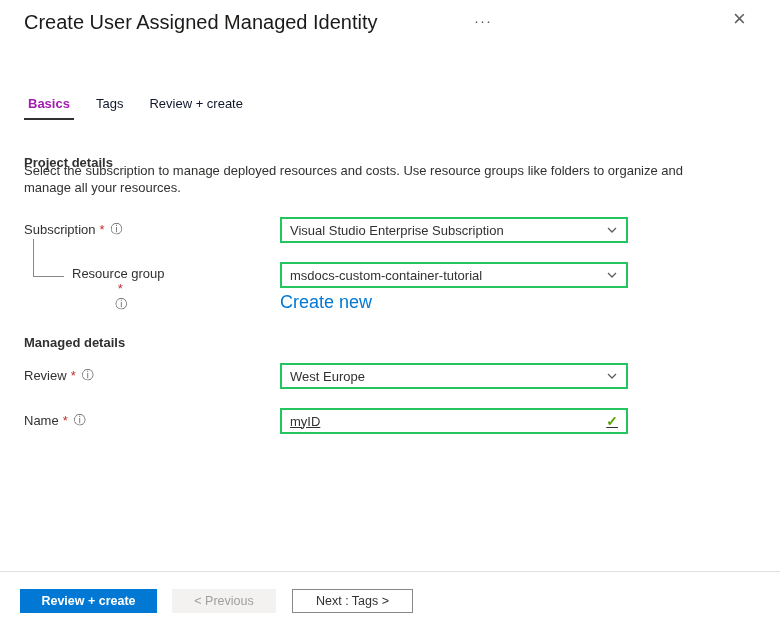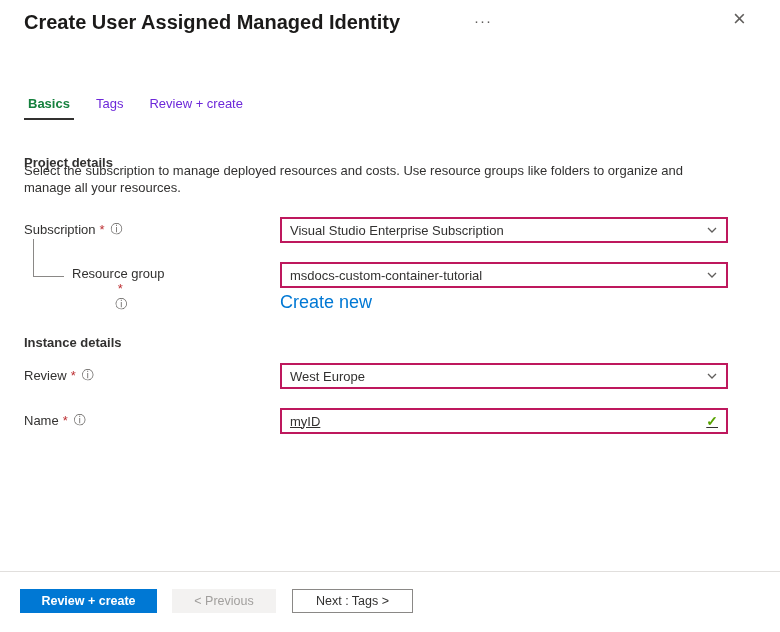--- a/index.html
+++ b/index.html
@@ -1,35 +1,35 @@
 <!DOCTYPE html>
 <html><head>
 <meta charset="utf-8">
 <style>
   * { margin:0; padding:0; box-sizing:border-box; }
   html,body { background:#ffffff; }
   body { font-family:"Liberation Sans", sans-serif; }
   .page { position:relative; width:780px; height:632px; background:#fff; overflow:hidden; }
 
-  .title { position:absolute; left:24px; top:11px; font-size:20px; font-weight:700; color:#1b1a19; }
+  .title { position:absolute; left:24px; top:11px; font-size:20px; font-weight:400; color:#1b1a19; }
   .more-icon { position:absolute; left:474px; top:12px; font-size:15px; color:#605e5c; cursor:pointer; letter-spacing:1px; }
   .close-btn { position:absolute; left:733px; top:8px; font-size:22px; color:#605e5c; background:none; border:none; cursor:pointer; line-height:1; font-family:inherit; }
 
   .tabs { position:absolute; left:24px; top:90px; display:flex; }
-  .tab { font-size:13px; color:#6d28d9; padding:6px 4px 7px 4px; margin-right:18px; cursor:pointer; border-bottom:2px solid transparent; }
-  .tab.active { color:#15803d; font-weight:700; border-bottom-color:#323130; }
+  .tab { font-size:13px; color:#0f172a; padding:6px 4px 7px 4px; margin-right:18px; cursor:pointer; border-bottom:2px solid transparent; }
+  .tab.active { color:#a21caf; font-weight:700; border-bottom-color:#323130; }
 
   .section-heading { position:absolute; left:24px; font-size:13px; font-weight:700; color:#323130; }
   .desc { position:absolute; left:24px; top:162px; width:668px; font-size:13px; color:#323130; line-height:17px; }
 
   .field-label { position:absolute; font-size:13px; color:#323130; display:flex; align-items:center; white-space:nowrap; }
   .req { color:#bc2f32; margin-left:4px; }
   .info-icon { color:#605e5c; font-size:12px; margin-left:6px; cursor:default; }
 
-  .control { position:absolute; left:280px; width:448px; height:26px; border:2px solid #be185d; background:#fff;
+  .control { position:absolute; left:280px; width:348px; height:26px; border:2px solid #22c55e; background:#fff;
              display:flex; align-items:center; justify-content:space-between; padding:0 8px; font-size:13px; color:#323130; cursor:pointer; }
   .control .value { overflow:hidden; text-overflow:ellipsis; white-space:nowrap; }
   .chevron-icon { display:flex; align-items:center; }
   .control-input { border:none; outline:none; flex:1; font:inherit; color:inherit; background:transparent; height:100%; }
   .check-icon { color:#57a300; font-size:14px; font-weight:700; }
 
   .elbow { position:absolute; left:33px; top:239px; width:31px; height:38px; border-left:1px solid #8a8886; border-bottom:1px solid #8a8886; }
 
   .link { position:absolute; left:280px; font-size:18px; color:#0078d4; cursor:pointer; text-decoration:none; }
 
@@ -82,21 +82,21 @@
   <div class="control" style="top:262px;">
     <span class="value">msdocs-custom-container-tutorial</span>
     <span class="chevron-icon">
       <svg width="12" height="12" viewBox="0 0 12 12">
           <path d="M2 4 L6 8 L10 4" fill="none" stroke="#605e5c" stroke-width="1.3"></path>
         </svg>
     </span>
   </div>
   <a class="link" style="top:292px;">Create new</a>
 
-  <h2 class="section-heading" style="top:335px;">Instance details</h2>
+  <h2 class="section-heading" style="top:335px;">Managed details</h2>
 
   <div class="field-label" style="left:24px; top:367px;">
     <span>Review</span>
     <span class="req">*</span>
     <span class="info-icon">ⓘ</span>
   </div>
   <div class="control" style="top:363px;">
     <span class="value">West Europe</span>
     <span class="chevron-icon">
       <svg width="12" height="12" viewBox="0 0 12 12">

